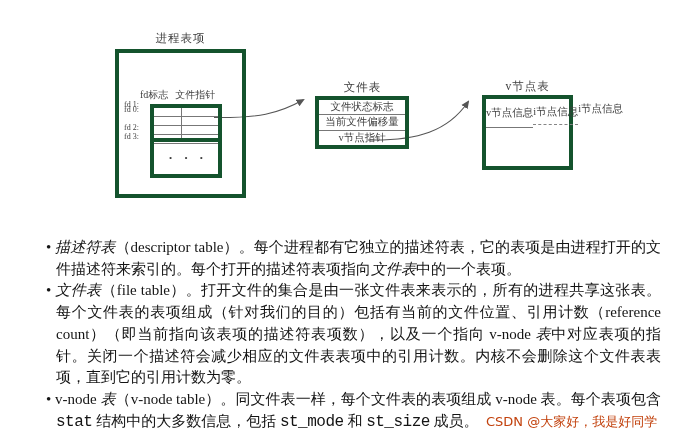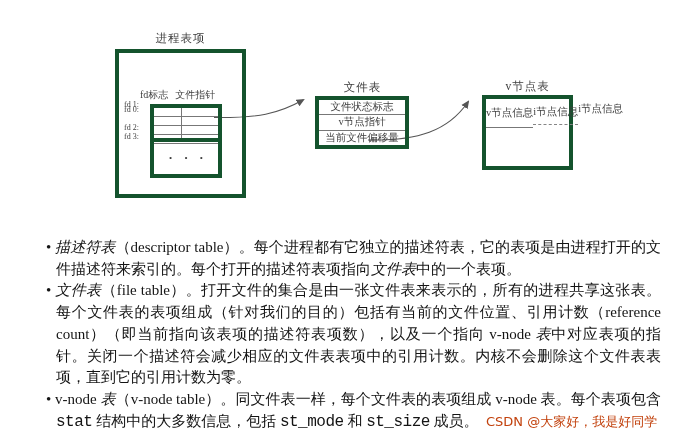--- a/index.html
+++ b/index.html
@@ -114,22 +114,22 @@
       <div class="fd-row"></div>
       <div class="fd-row"></div>
       <div class="fd-col-divider"></div>
     </div>
 
     <div class="dbox dots-box">• • •</div>
 
     <div class="dtitle file-title">文件表</div>
     <div class="dbox file-table">
       <div class="trow">文件状态标志</div>
+      <div class="trow">当前文件偏移量</div>
       <div class="trow">v节点指针</div>
-      <div class="trow">当前文件偏移量</div>
     </div>
 
     <div class="dtitle vnode-title">v节点表</div>
     <div class="dbox vnode-table">
       <div class="trow vrow-1">v节点信息</div>
       <div class="trow vrow-2">i节点信息</div>
       <div class="trow vrow-3">i节点信息</div>
     </div>
 
   </div>

